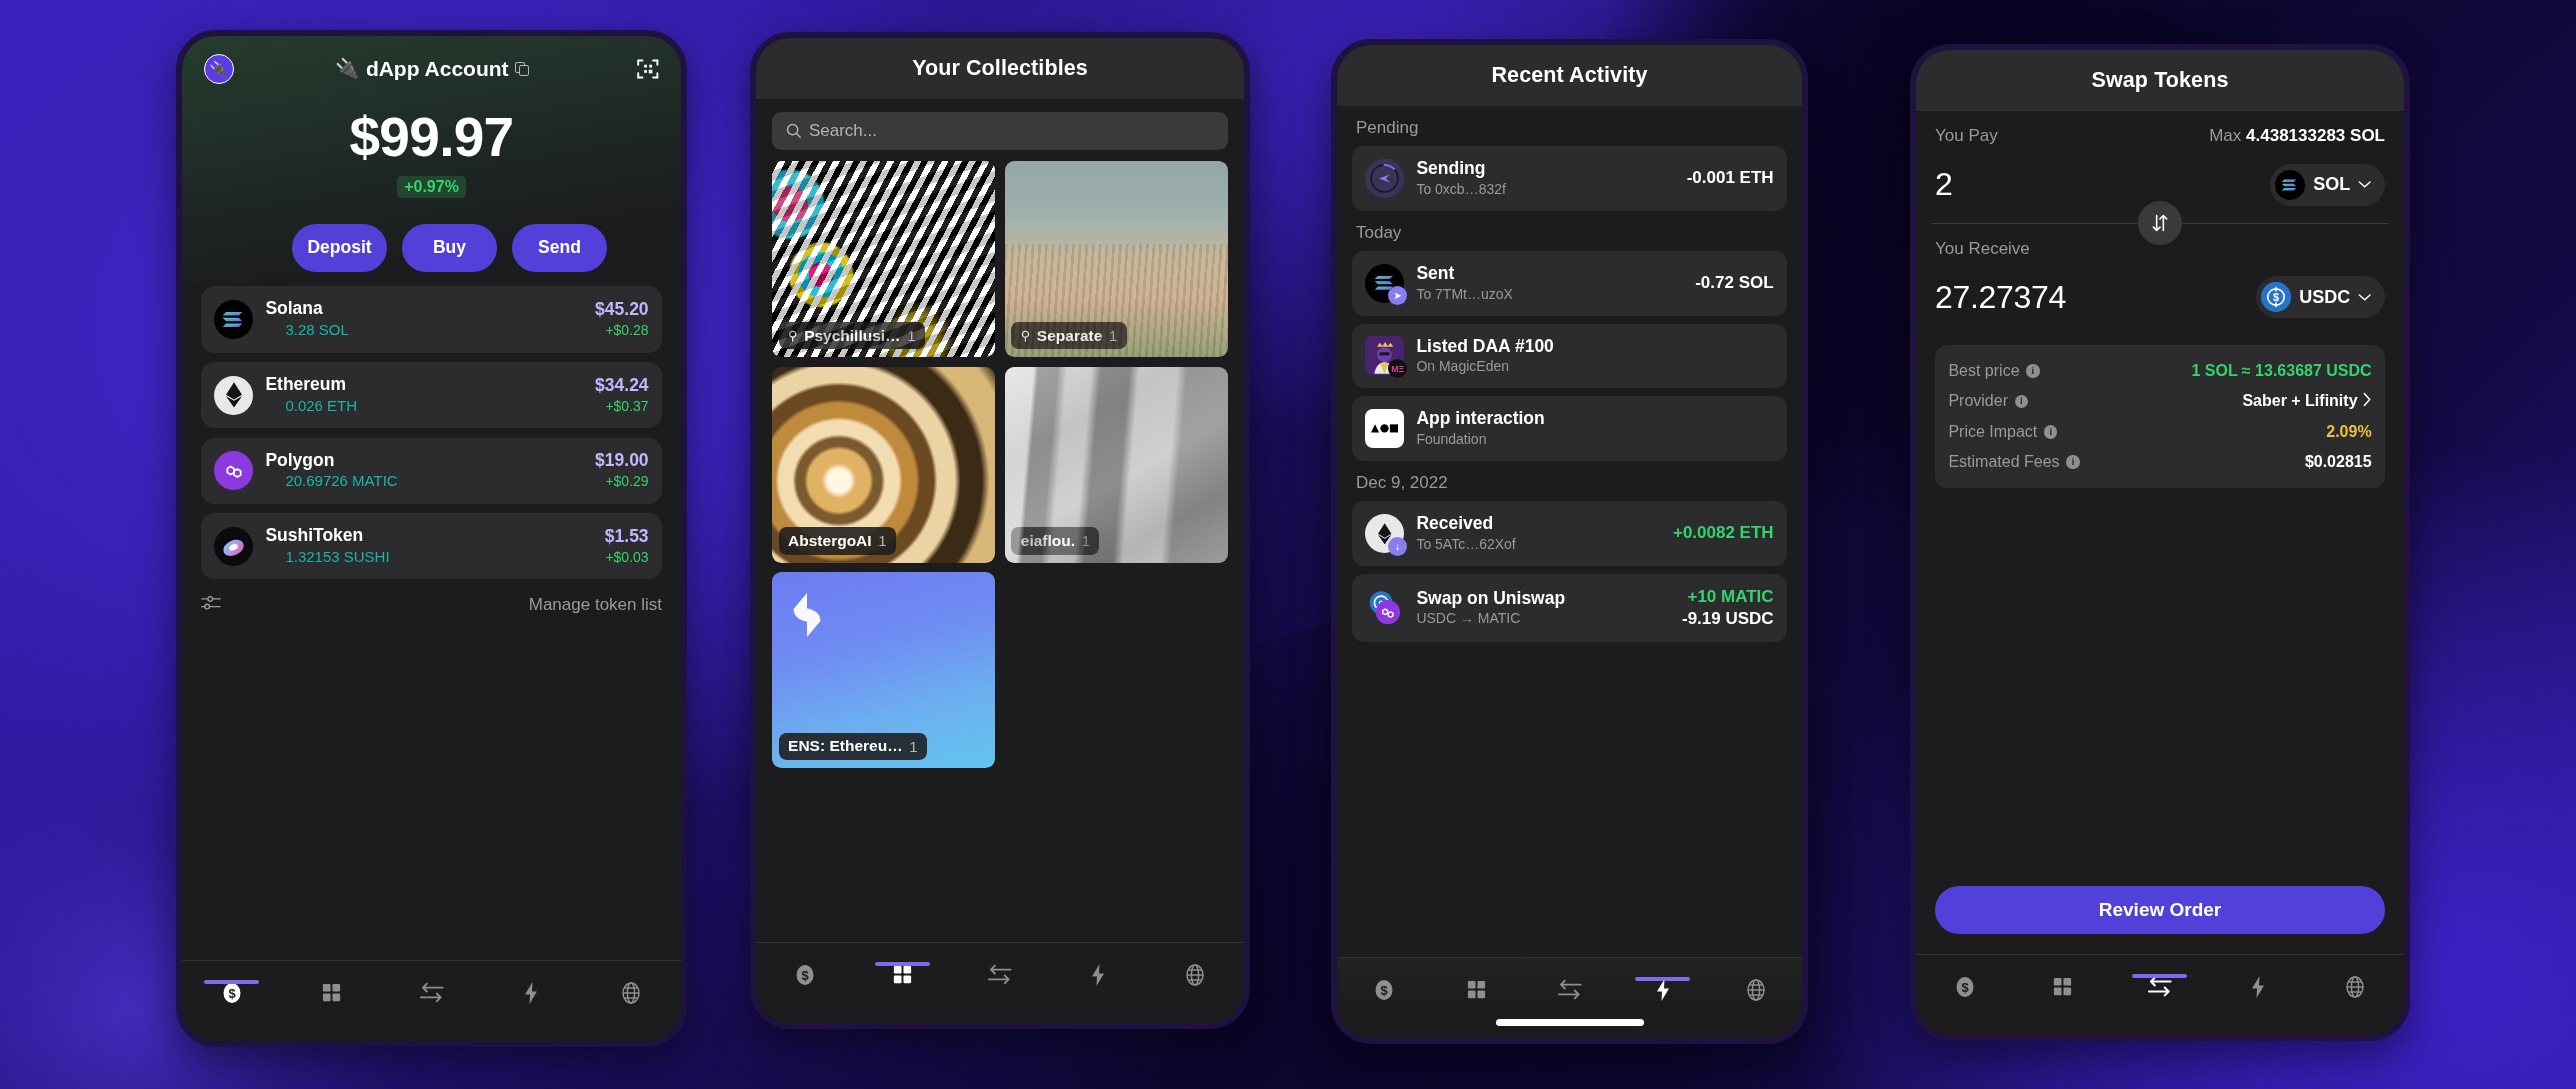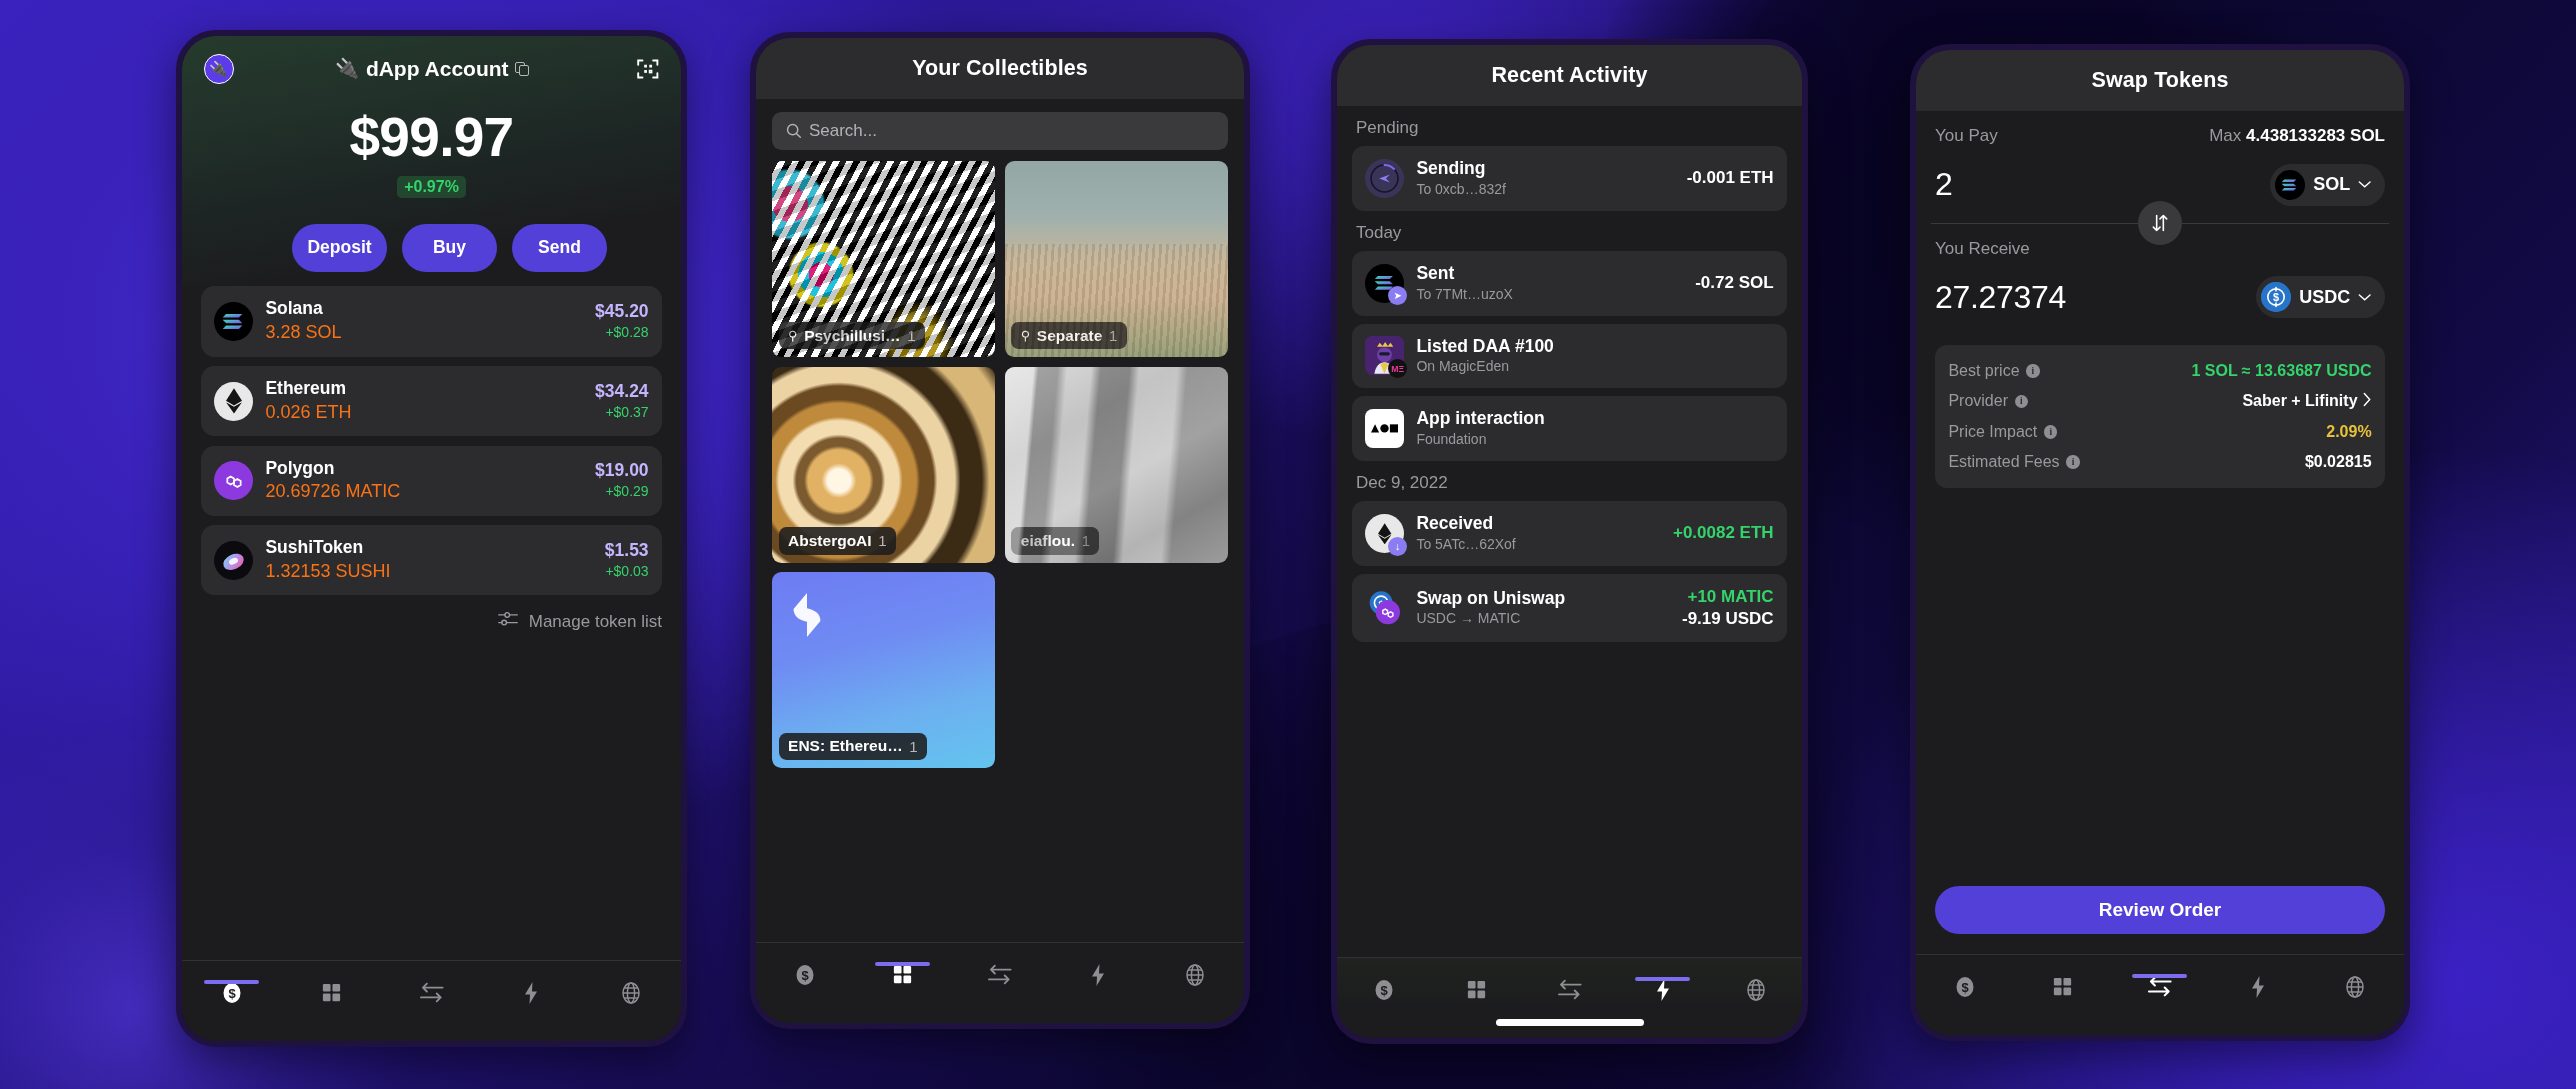--- a/index.html
+++ b/index.html
@@ -72,26 +72,26 @@
 
   
   .body{flex:1; overflow:hidden; padding:0 19px;}
   .tok{
     background:#2c2c2e;border-radius:13.4px;display:flex;align-items:center;
     padding:12px 13.4px;margin-bottom:9.4px;gap:12px;
   }
   .tok-logo{width:39px;height:39px;border-radius:50%;flex:none;display:flex;align-items:center;justify-content:center;overflow:hidden;}
   .tok-mid{flex:1;min-width:0;}
   .tok-name{font-size:17.5px;font-weight:bold;color:#fff;line-height:1.25;}
-  .tok-amt{font-size:18px;color:#f97316;line-height:1.35;}
+  .tok-amt{font-size:15px;color:#14b8a6;line-height:1.35;margin-left:20px;}
   .tok-right{text-align:right;}
   .tok-val{font-size:17.5px;font-weight:bold;color:#c4b5fd;line-height:1.25;}
   .tok-chg{font-size:14px;color:#35d36b;line-height:1.35;}
 
-  .manage{display:flex;align-items:center;justify-content:flex-end;gap:10.8px;color:#9a9a9e;font-size:17px;margin-top:15px;cursor:pointer;}
+  .manage{display:flex;align-items:center;justify-content:space-between;gap:10.8px;color:#9a9a9e;font-size:17px;margin-top:15px;cursor:pointer;}
 
   
   .tabbar{
     flex:none;height:81px;border-top:0.7px solid #323234;display:flex;align-items:flex-start;
     justify-content:space-around;padding-top:20px;position:relative;background:#1c1c1e;
   }
   .tabbar.dimmed{background:linear-gradient(180deg,#20231f 0%,#1c1c1e 60%);}
   .tab{width:62px;display:flex;align-items:center;justify-content:center;cursor:pointer;position:relative;}
   .tab svg{display:block;}
   .tab-ind{position:absolute;top:-0.7px;height:3.4px;border-radius:2px;background:#7b6cf0;width:55px;}

